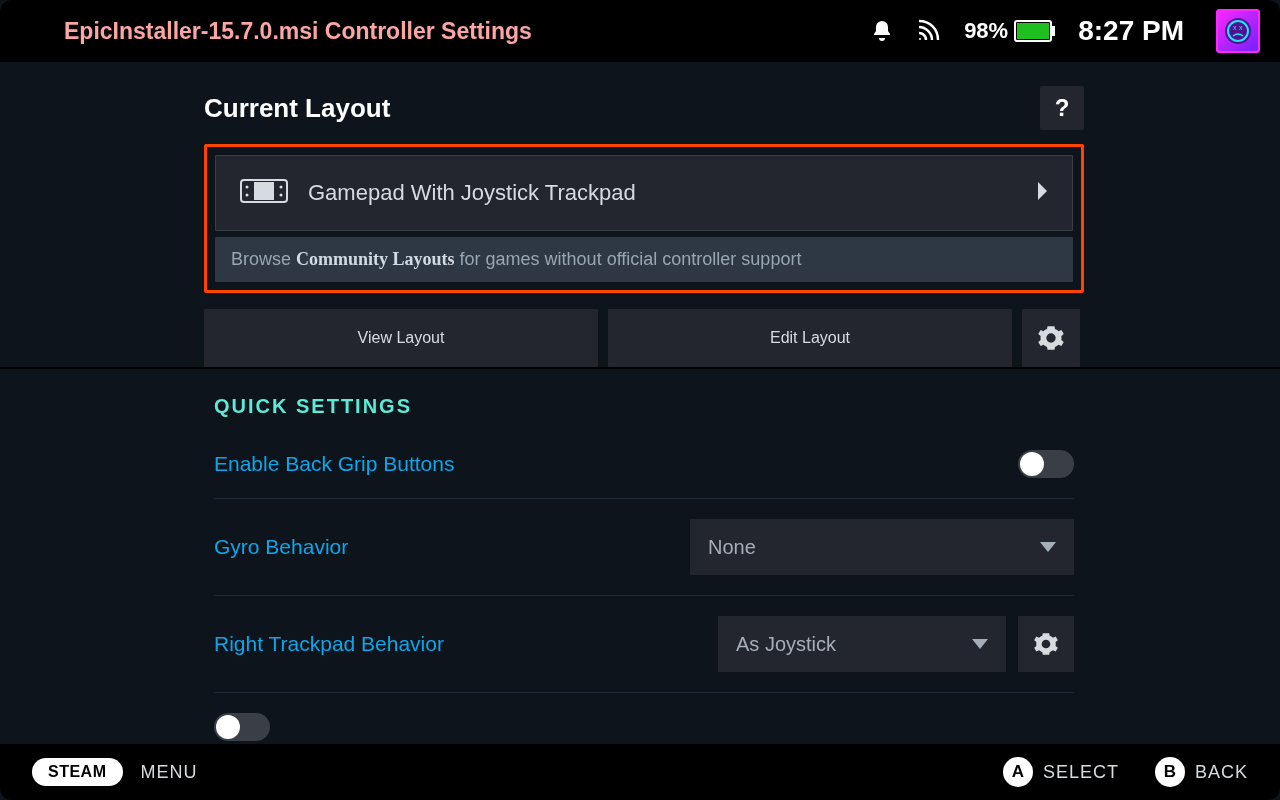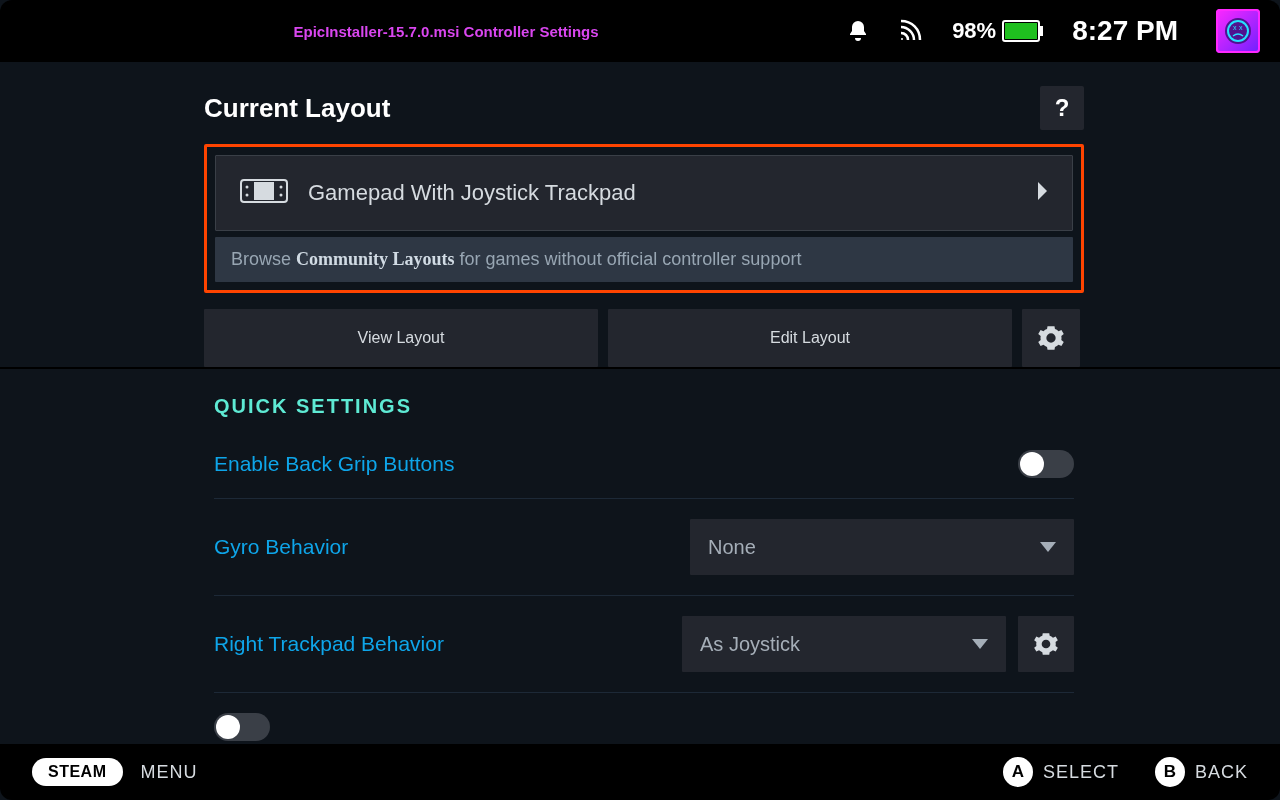--- a/index.html
+++ b/index.html
@@ -1,22 +1,22 @@
 <!DOCTYPE html>
 <html><head>
 <meta charset="utf-8">
 <style>
   * { margin: 0; padding: 0; box-sizing: border-box; }
   html, body { width: 1280px; height: 800px; overflow: hidden; font-family: -apple-system, "Segoe UI", Arial, sans-serif; background: #0e141b; color: #e9eef2; }
   body { display: flex; flex-direction: column; border-radius: 12px; }
 
   
   .topbar { height: 62px; background: #000; display: flex; align-items: center; padding: 0 20px 0 64px; gap: 18px; }
-  .topbar .title { font-size: 15px; font-weight: 600; color: #d946ef; flex: 1; text-align: center; }
-  .topbar .status { display: flex; align-items: center; gap: 28px; }
+  .topbar .title { font-size: 23px; font-weight: 600; color: #fca5a5; flex: 1; }
+  .topbar .status { display: flex; align-items: center; gap: 22px; }
   .topbar svg { display: block; }
   .battery-group { display: flex; align-items: center; gap: 6px; }
   .battery-pct { font-size: 22px; font-weight: 600; color: #fff; }
   .clock { font-size: 28px; font-weight: 600; color: #fff; }
   .avatar { width: 44px; height: 44px; border-radius: 4px; background: linear-gradient(135deg, #ff28ff 0%, #6d20ff 100%); display:flex; align-items:center; justify-content:center; margin-left: 10px; box-shadow: 0 0 0 2px #ff28ff inset; }
 
   
   .main { flex: 1; overflow: hidden; display:flex; flex-direction:column; }
   .content { width: 880px; margin-left: 204px; padding-top: 24px; }
 
@@ -45,21 +45,21 @@
   .setting-row { display:flex; align-items:center; justify-content: space-between; padding: 20px 0; border-bottom: 1px solid #1d2937; }
   .setting-row:last-child { border-bottom: none; }
   .setting-label { font-size: 21px; color:#0ea5e9; }
   .controls { display:flex; align-items:center; gap: 12px; }
 
   .toggle { width: 56px; height: 28px; border-radius: 14px; background:#3a3f47; position: relative; }
   .toggle .knob { width: 24px; height: 24px; border-radius: 50%; background:#fff; position:absolute; top:2px; left:2px; }
 
   .dropdown { height: 56px; background:#23262e; display:flex; align-items:center; justify-content:space-between; padding: 0 18px; font-size: 20px; color:#a5aeb8; border-radius: 1px; }
   .dropdown.wide { width: 384px; }
-  .dropdown.narrow { width: 324px; }
+  .dropdown.narrow { width: 288px; }
   .dd-gear { width: 56px; height: 56px; background:#23262e; display:flex; align-items:center; justify-content:center; border-radius:1px; }
 
   
   .footer { height: 56px; background:#000; display:flex; align-items:center; padding: 0 32px; gap: 18px; }
   .steam-pill { background:#fff; color:#000; font-weight: 800; font-size: 16px; letter-spacing: 0.5px; padding: 5px 16px; border-radius: 16px; }
   .menu-label { font-size: 18px; letter-spacing: 1px; color:#d6dbe0; font-weight: 500; }
   .footer-spacer { flex:1; }
   .fbtn { display:flex; align-items:center; gap: 10px; }
   .circle { width: 30px; height: 30px; border-radius: 50%; background:#fff; color:#000; font-weight:800; font-size:17px; display:flex; align-items:center; justify-content:center; }
   .flabel { font-size: 18px; letter-spacing: 1px; color:#d6dbe0; font-weight:500; }

